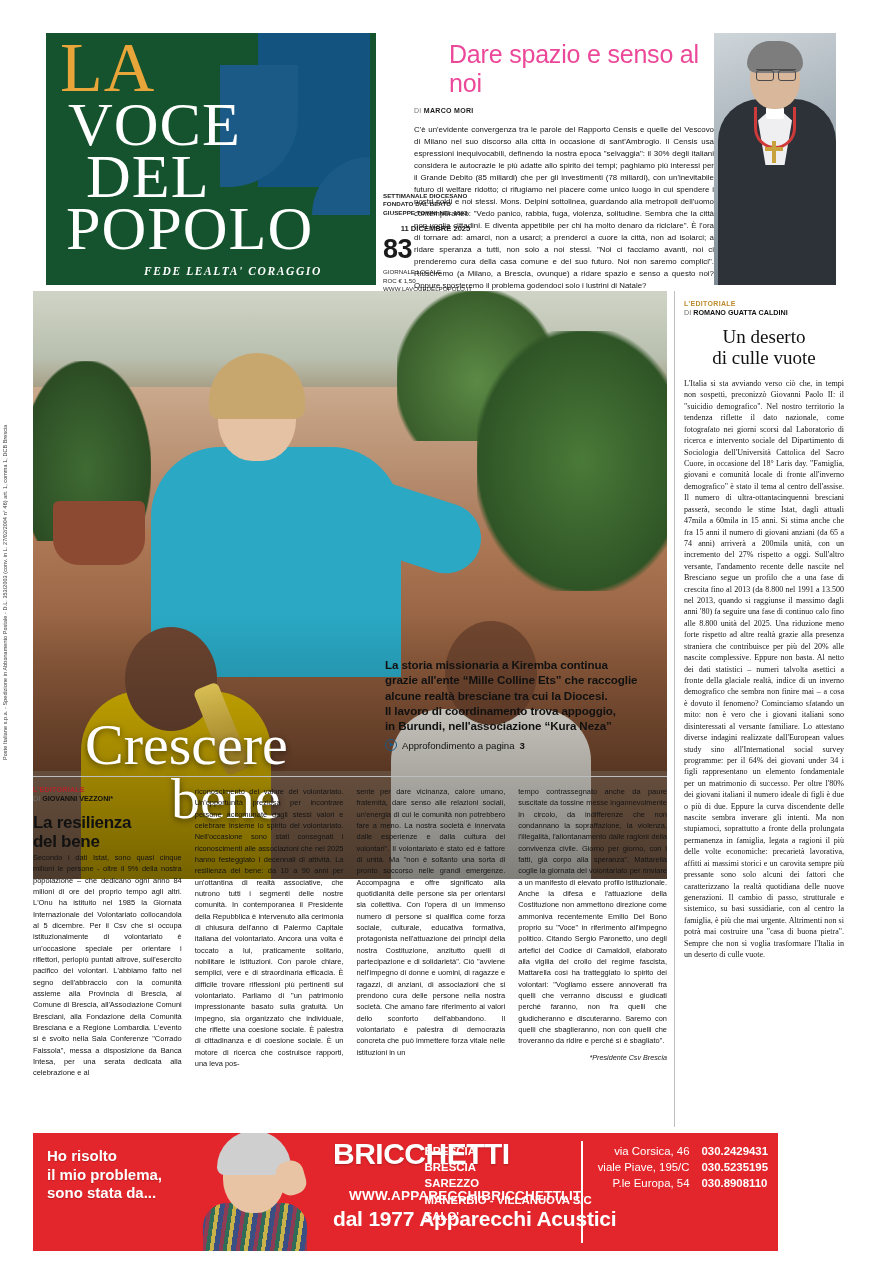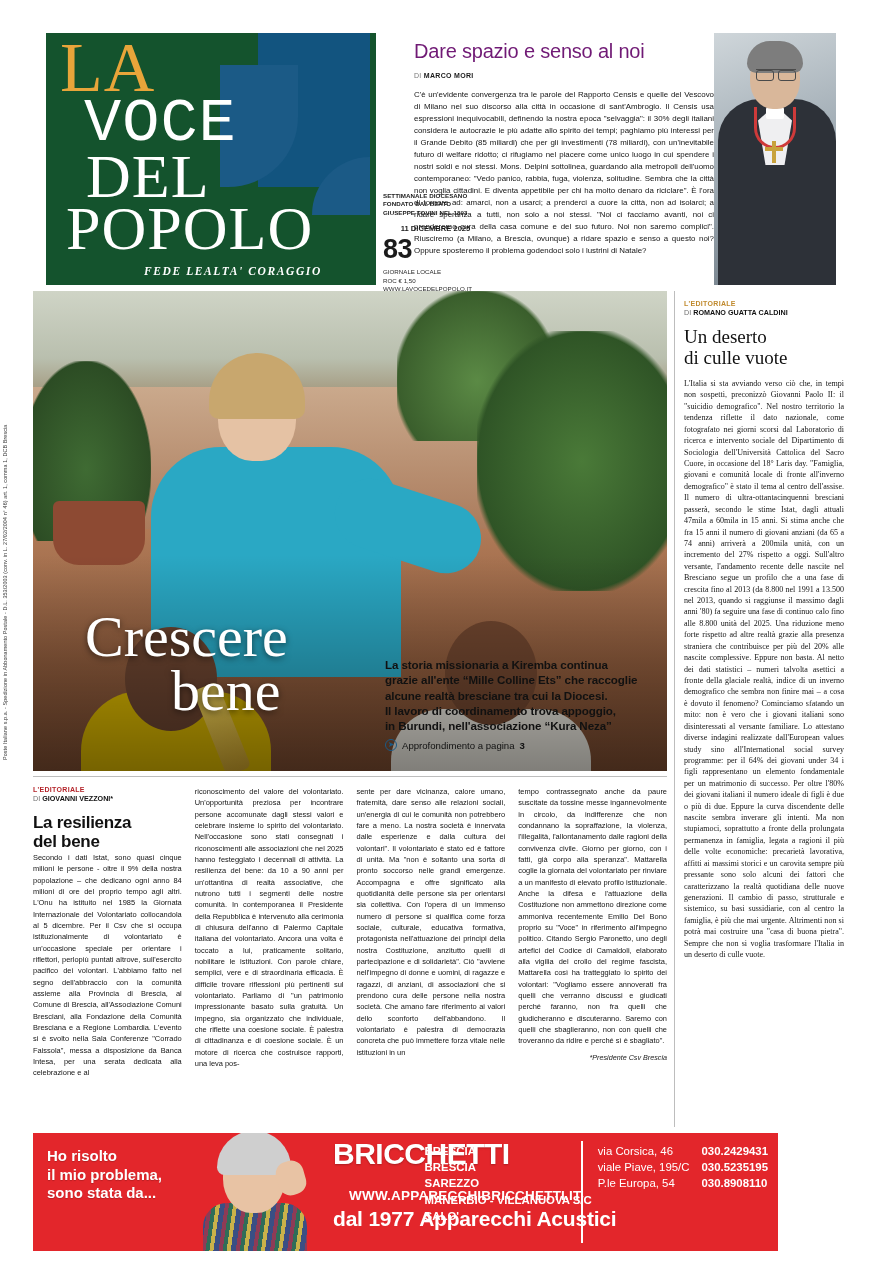--- a/index.html
+++ b/index.html
@@ -67,21 +67,21 @@
     right: 10px;
     font-family: "Liberation Serif", serif;
     color: #ffffff;
     line-height: .84;
   }
   .mh-la {
     font-size: 70px;
     color: #e8a53a;
     letter-spacing: 1px;
   }
-  .mh-l2 { font-size: 62px; letter-spacing: 1px; margin-left: 24px; font-family: Liberation Mono, monospace;}
+  .mh-l2 { font-size: 62px; letter-spacing: 1px; margin-left: 8px;}
   .mh-l3 { font-size: 62px; letter-spacing: 1px; margin-left: 26px;}
   .mh-l4 { font-size: 62px; letter-spacing: 1px; margin-left: 6px;}
   .mh-tag {
     position: absolute;
     left: 98px; bottom: 8px;
     font-family: "Liberation Serif", serif;
     font-style: italic;
     font-weight: bold;
     font-size: 11.5px;
     color: #ffffff;
@@ -121,24 +121,25 @@
     color: #2b2b2b;
   }
 
   
   .top-article {
     position: absolute;
     left: 414px; top: 40px;
     width: 300px;
   }
   .ta-title {
-    font-size: 20px;
-    color: #701a75;
+    font-size: 25px;
+    color: #ec4899;
     letter-spacing: -.2px;
     margin-bottom: 9px;
+    margin-left: 35px;
   }
   .ta-byline {
     font-size: 7px;
     letter-spacing: .3px;
     margin-bottom: 10px;
     color: #1a1a1a;
   }
   .ta-byline .di { color: #777; font-weight: normal; }
   .ta-byline .nm { font-weight: bold; }
   .ta-body {
@@ -197,21 +198,21 @@
   }
   .bp-lanyard{
     position:absolute; left:40px; top:74px; width:42px; height:42px;
     border:3px solid #cf3a3a; border-top:none; border-radius: 0 0 26px 26px;
   }
 
   
   .main-photo {
     position: absolute;
     left: 33px; top: 291px;
-    width: 634px; height: 480px;
+    width: 634px; height: 588px;
     overflow: hidden;
     background: #8a6a52;
   }
   .mp-sky { position:absolute; left:0; top:0; width:100%; height:112px;
     background: linear-gradient(180deg,#cfd4c6 0%, #b9bfae 60%, #9e8f72 100%); }
   .mp-wall { position:absolute; left:0; top:96px; width:100%; height:150px;
     background: linear-gradient(180deg,#caa98c 0%, #a9795a 100%); }
   .mp-ground { position:absolute; left:0; top:238px; width:100%; height:242px;
     background: linear-gradient(180deg,#b07a57 0%, #8d5b3c 55%, #7a4b30 100%); }
   .mp-veg1 { position:absolute; left:-12px; top:70px; width:130px; height:180px;
@@ -293,20 +294,21 @@
   .kicker.red { color:#b4252b; }
   .byline2 { font-size:7.2px; color:#111; margin-top:1px; }
   .byline2 .di { color:#6f6f6f; font-weight:normal; }
   .byline2 .nm { font-weight:bold; }
   .right-title {
     font-family:"Liberation Serif", serif;
     font-size: 19px;
     line-height:1.08;
     margin-top: 10px;
     color:#111;
+    text-align:center;
   }
   .right-body {
     margin-top: 10px;
     font-family:"Liberation Serif", serif;
     font-size: 8.05px;
     line-height: 1.42;
     text-align: justify;
     color:#151515;
     hyphens: auto;
   }
@@ -383,21 +385,21 @@
     position:absolute; left:300px; top:74px;
     color:#fff; font-weight:bold; font-size:21px; letter-spacing:-.2px;
   }
   .ad-stores {
     position:absolute; right:10px; top:10px;
     color:#fff; font-size:11.4px; line-height:1.42;
   }
   .ad-stores table { border-collapse:collapse; }
   .ad-stores td { padding: 0 0 0 0; vertical-align:top; white-space:nowrap; }
   .ad-stores td.city { font-weight:bold; padding-right:6px; }
-  .ad-stores td.addr { font-weight:normal; padding-right:12px; }
+  .ad-stores td.addr { font-weight:normal; padding-right:12px;text-align:right; }
   .ad-stores td.tel { font-weight:bold; }
   .ad-divider {
     position:absolute; left:548px; top:8px; width:2px; height:102px; background:#fff;
   }
 </style>
 </head>
 <body>
 
 <div class="page">
 

